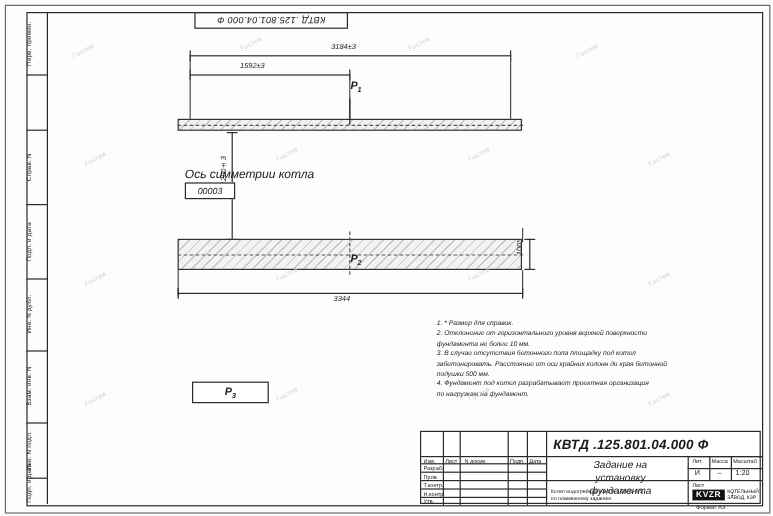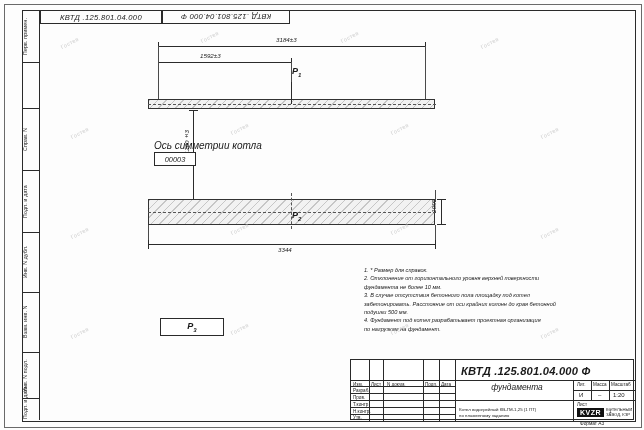--- a/index.html
+++ b/index.html
@@ -80,23 +80,20 @@
   <div class="vline" style="top:398px;"></div>
 
   <div class="vtext" style="top:12px;height:48px;">Перв. примен.</div>
   <div class="vtext" style="top:112px;height:54px;">Справ. N</div>
   <div class="vtext" style="top:176px;height:52px;">Подп. и дата</div>
   <div class="vtext" style="top:236px;height:52px;">Инв. N дубл.</div>
   <div class="vtext" style="top:296px;height:52px;">Взам. инв. N</div>
   <div class="vtext" style="top:356px;height:40px;">Инв. N подл.</div>
   <div class="vtext" style="top:399px;height:20px;">Подп. и дата</div>
 
-  <div class="topstamp" style="left:40px;top:10px;width:122px;height:14px;">
-    <div class="t">КВТД .125.801.04.000</div>
-  </div>
   <div class="topstamp rot180" style="left:162px;top:10px;width:128px;height:14px;">
     <div class="t">КВТД .125.801.04.000  Ф</div>
   </div>
 
   <div class="ln" style="left:158px;top:46px;width:268px;height:1px;"></div>
   <div class="ln" style="left:158px;top:42px;width:1px;height:9px;"></div>
   <div class="ln" style="left:425px;top:42px;width:1px;height:9px;"></div>
   <div class="dimtxt" style="left:276px;top:36px;">3184±3</div>
 
   <div class="ln" style="left:158px;top:62px;width:134px;height:1px;"></div>
@@ -199,20 +196,22 @@
     <div class="tbtxt" style="left:74px;top:22px;">Подп.</div>
     <div class="tbtxt" style="left:90px;top:22px;">Дата</div>
 
     <div class="tbtxt" style="left:2px;top:28px;">Разраб.</div>
     <div class="tbtxt" style="left:2px;top:35px;">Пров.</div>
     <div class="tbtxt" style="left:2px;top:42px;">Т.контр.</div>
     <div class="tbtxt" style="left:2px;top:49px;">Н.контр.</div>
     <div class="tbtxt" style="left:2px;top:55px;">Утв.</div>
 
     <div class="tbname" style="left:108px;top:22px;">
+      <div>Задание на</div>
+      <div>установку</div>
       <div>фундамента</div>
     </div>
 
     <div class="tbtxt" style="left:226px;top:22px;">Лит.</div>
     <div class="tbtxt" style="left:242px;top:22px;">Масса</div>
     <div class="tbtxt" style="left:260px;top:22px;">Масштаб</div>
 
     <div class="tbtxt" style="left:228px;top:32px;font-size:6px;">И</div>
     <div class="tbtxt" style="left:247px;top:32px;font-size:6px;">–</div>
     <div class="tbtxt" style="left:262px;top:32px;font-size:6px;">1:20</div>

